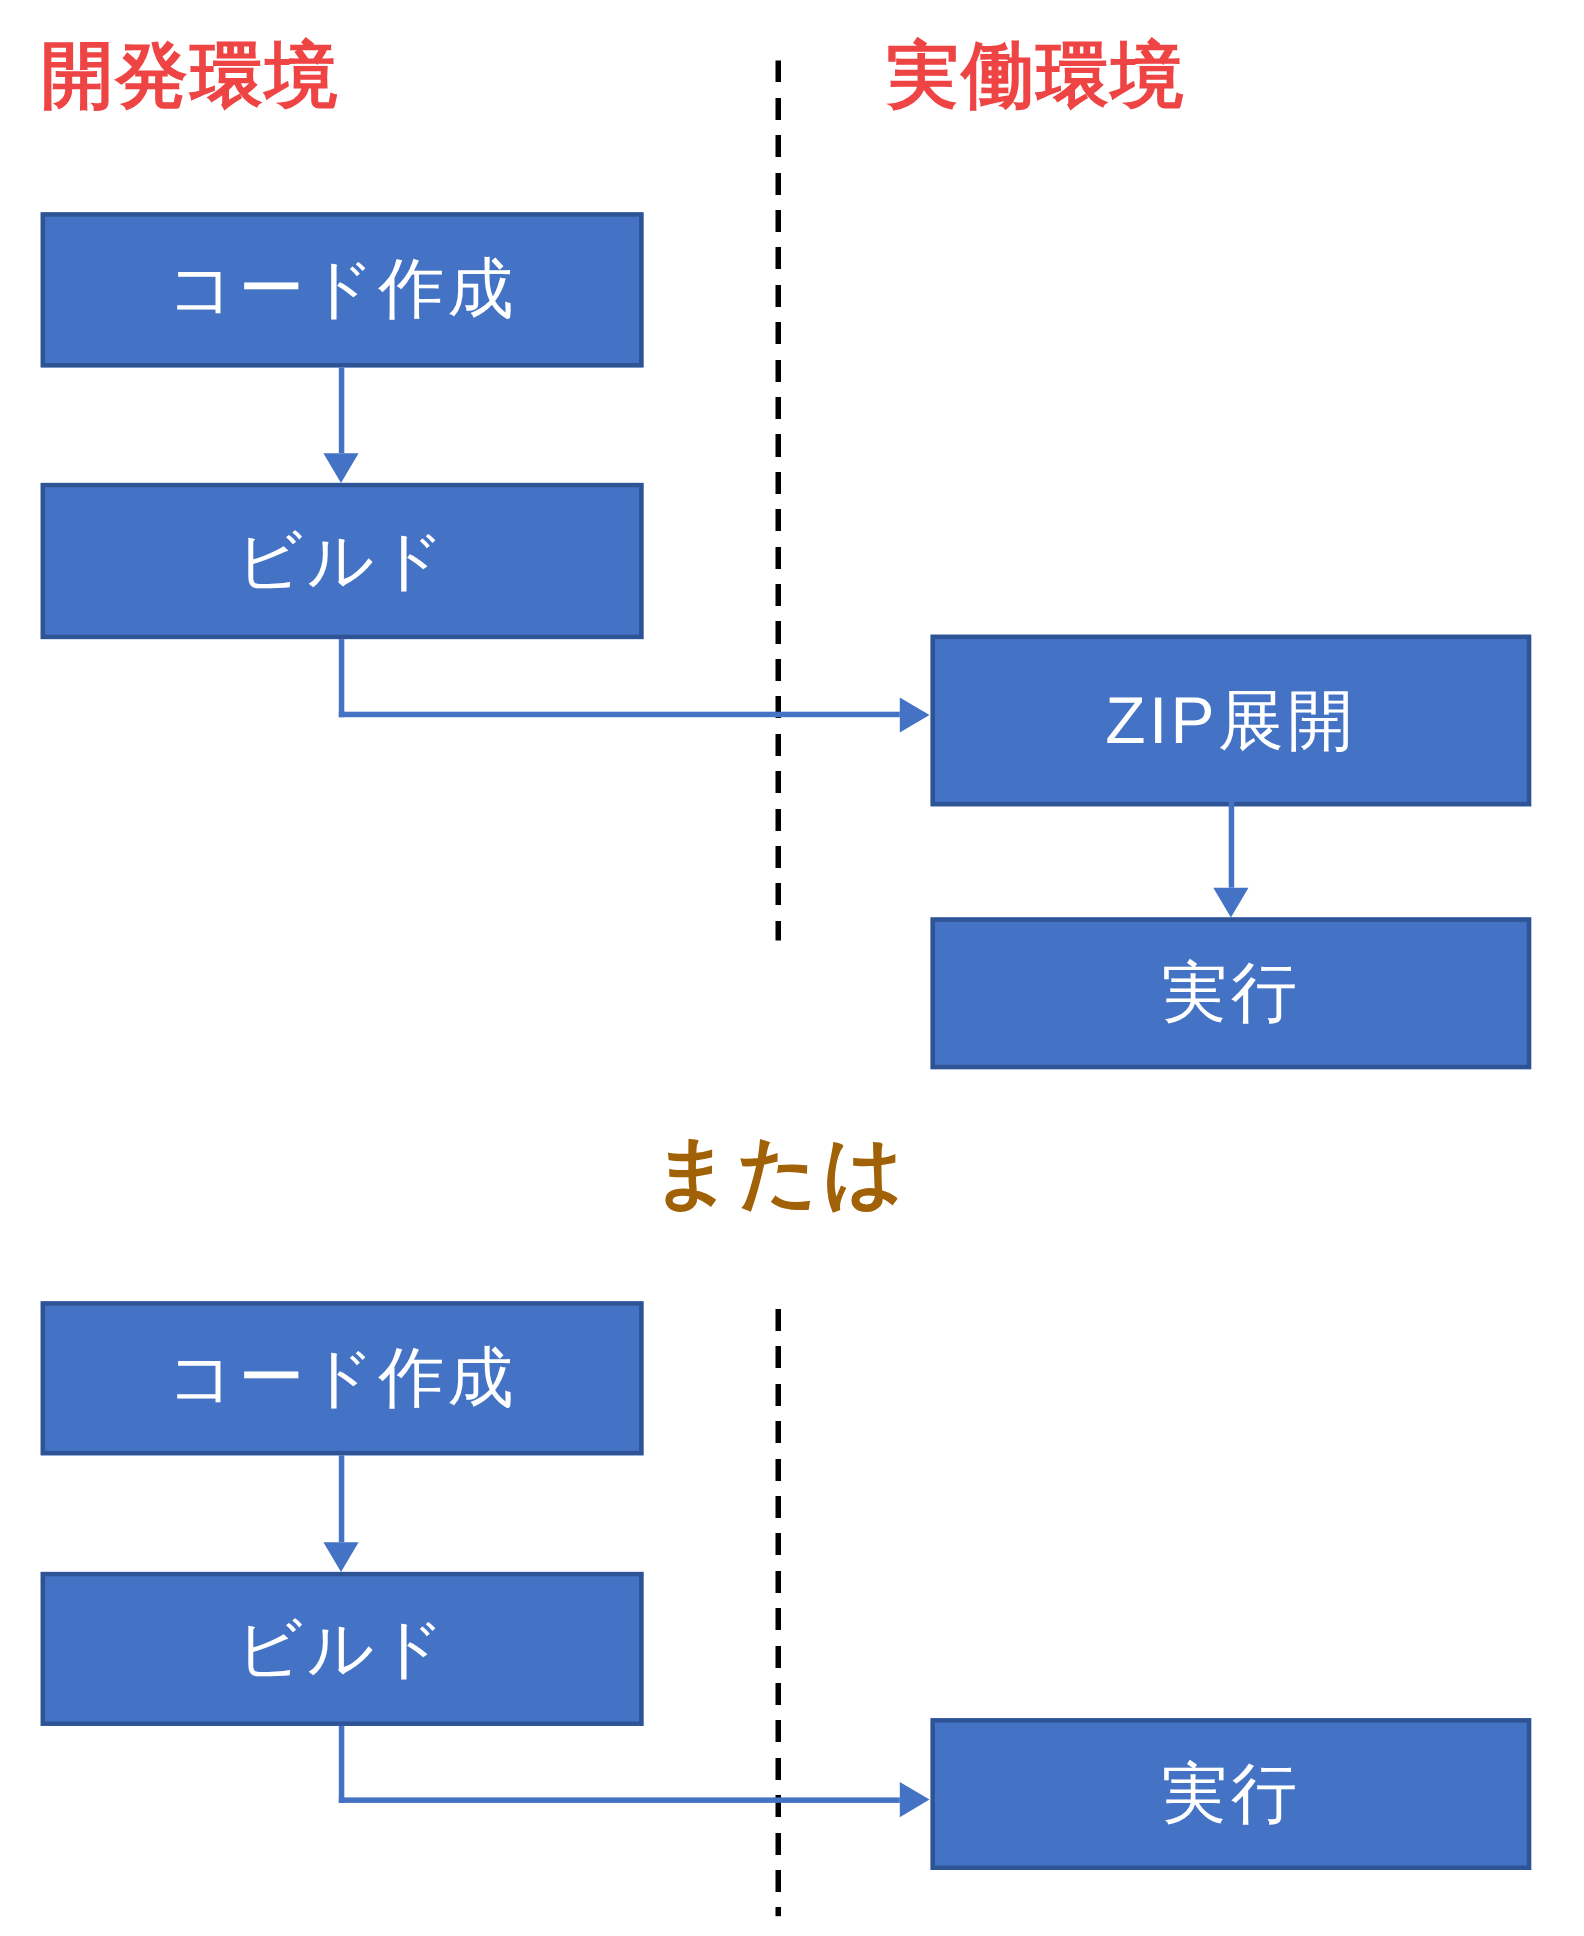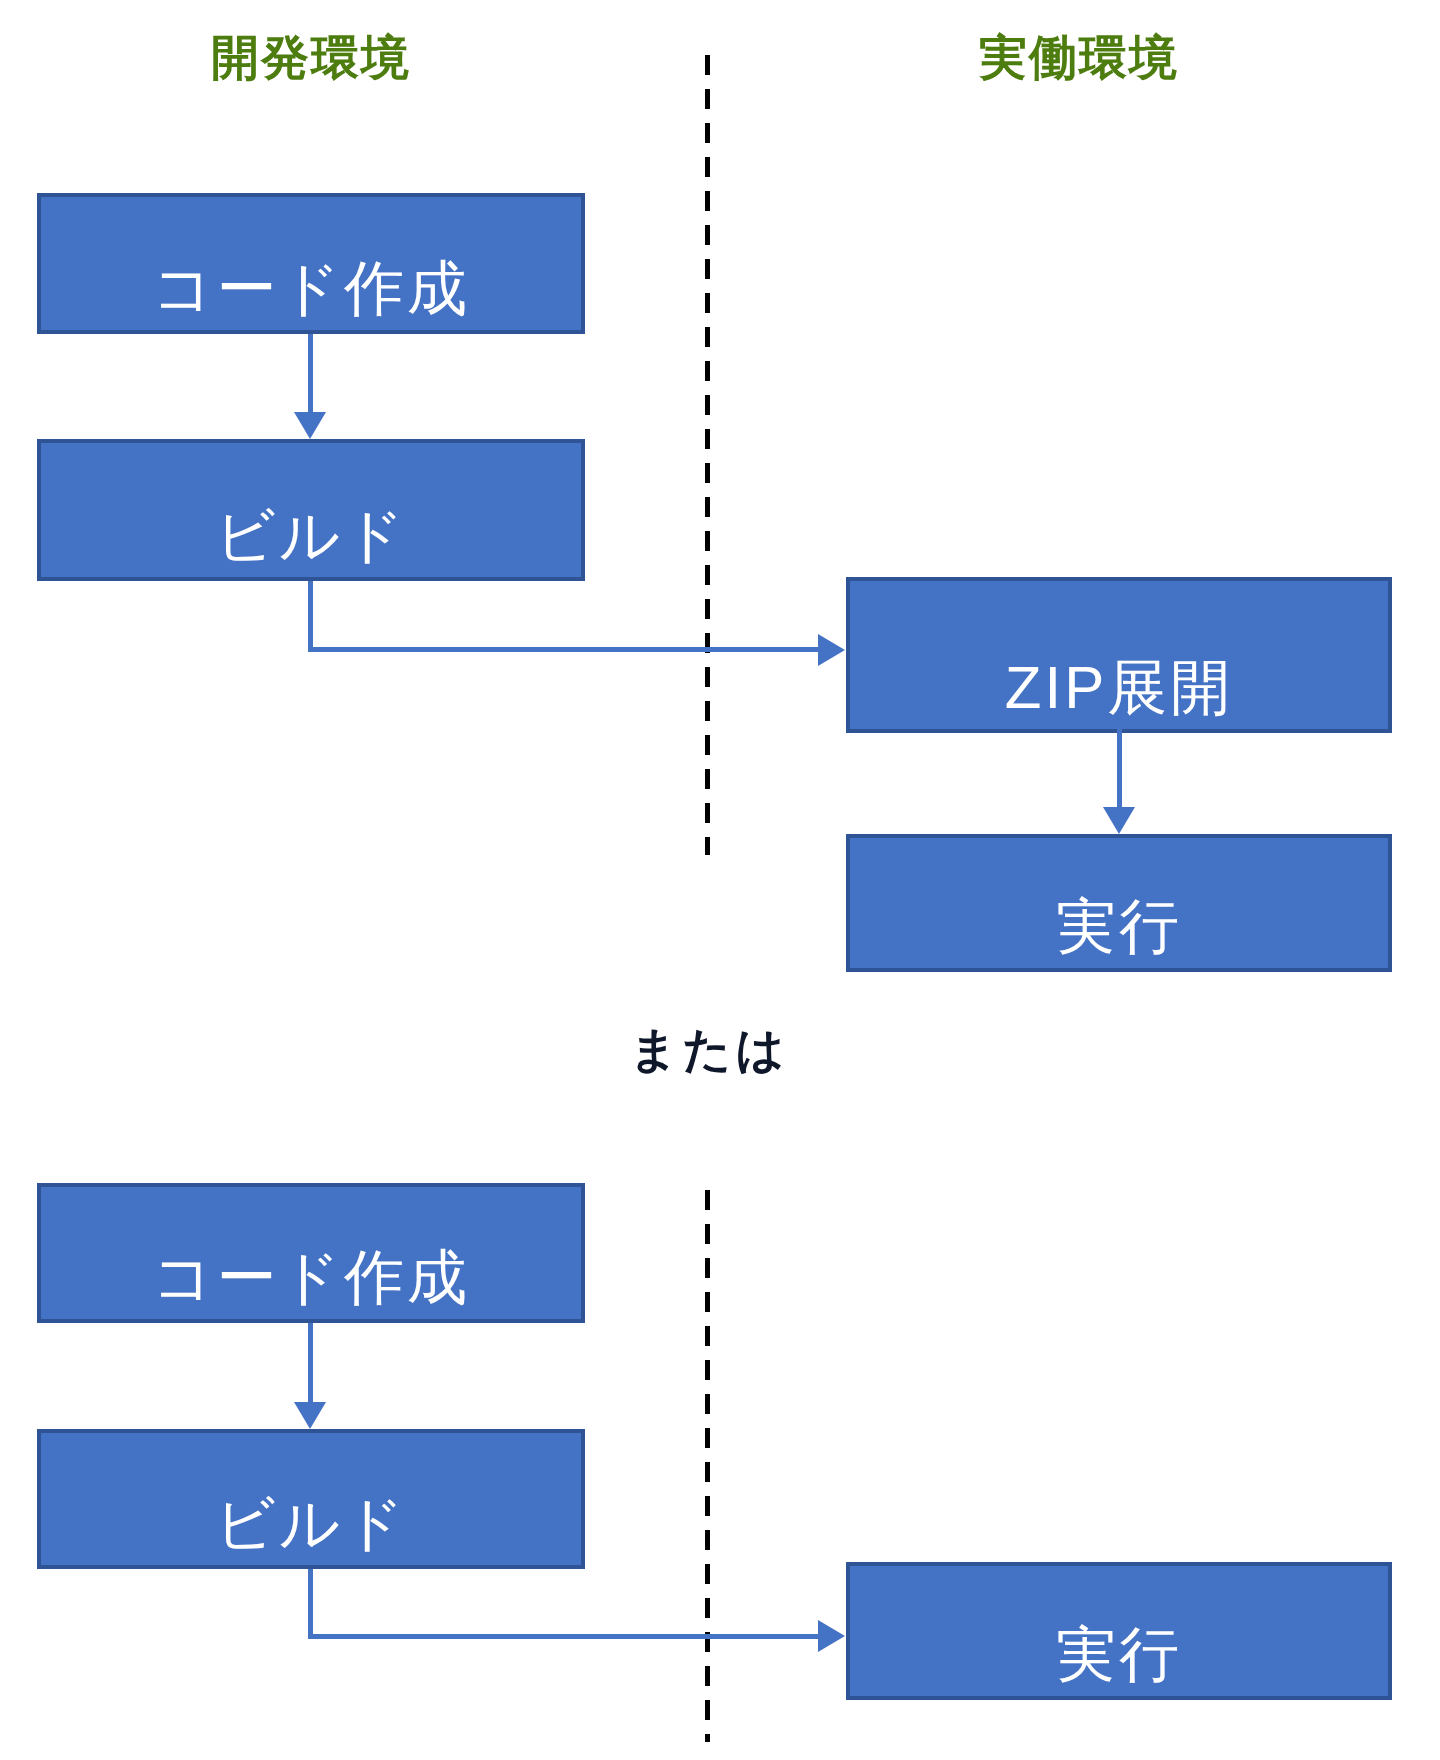--- a/index.html
+++ b/index.html
@@ -1,48 +1,48 @@
 <!DOCTYPE html>
 <html><head>
 <meta charset="utf-8">
 <style>
   html,body { margin:0; padding:0; background:#ffffff; }
   .canvas {
     position:relative; width:1440px; height:1760px; background:#ffffff;
     font-family:"Liberation Sans", sans-serif; overflow:hidden;
   }
   .env-title {
-    position:absolute; text-align:center; color:#4d7c0f;
-    font-size:48px; font-weight:600; letter-spacing:2px; line-height:1.1;
+    position:absolute; text-align:left; color:#ef4444;
+    font-size:66px; font-weight:600; letter-spacing:2px; line-height:1.1;
   }
   .node {
     position:absolute; box-sizing:border-box;
     background:#4472C4; border:4px solid #2F5496;
-    display:flex; align-items:flex-end; justify-content:center;
+    display:flex; align-items:center; justify-content:center;
     color:#ffffff; font-size:60px; font-weight:500; letter-spacing:3px;
   }
   .vline { position:absolute; width:5px; background:#4472C4; }
   .hline { position:absolute; height:5px; background:#4472C4; }
   .head-down {
     position:absolute; width:0; height:0;
     border-left:16px solid transparent; border-right:16px solid transparent;
     border-top:27px solid #4472C4;
   }
   .head-right {
     position:absolute; width:0; height:0;
     border-top:16px solid transparent; border-bottom:16px solid transparent;
     border-left:27px solid #4472C4;
   }
   .dashline {
     position:absolute; width:5px;
     background:repeating-linear-gradient(to bottom, #000000 0 20px, transparent 20px 34px);
   }
   .or-label {
-    position:absolute; text-align:center; color:#0f172a;
-    font-size:48px; font-weight:600; letter-spacing:4px;
+    position:absolute; text-align:center; color:#a16207;
+    font-size:72px; font-weight:600; letter-spacing:4px;
   }
 </style>
 </head>
 <body>
 
 <div class="canvas">
 
   <div class="env-title" style="left:37px; top:32px; width:548px;">開発環境</div>
   <div class="env-title" style="left:806px; top:32px; width:546px;">実働環境</div>
 

